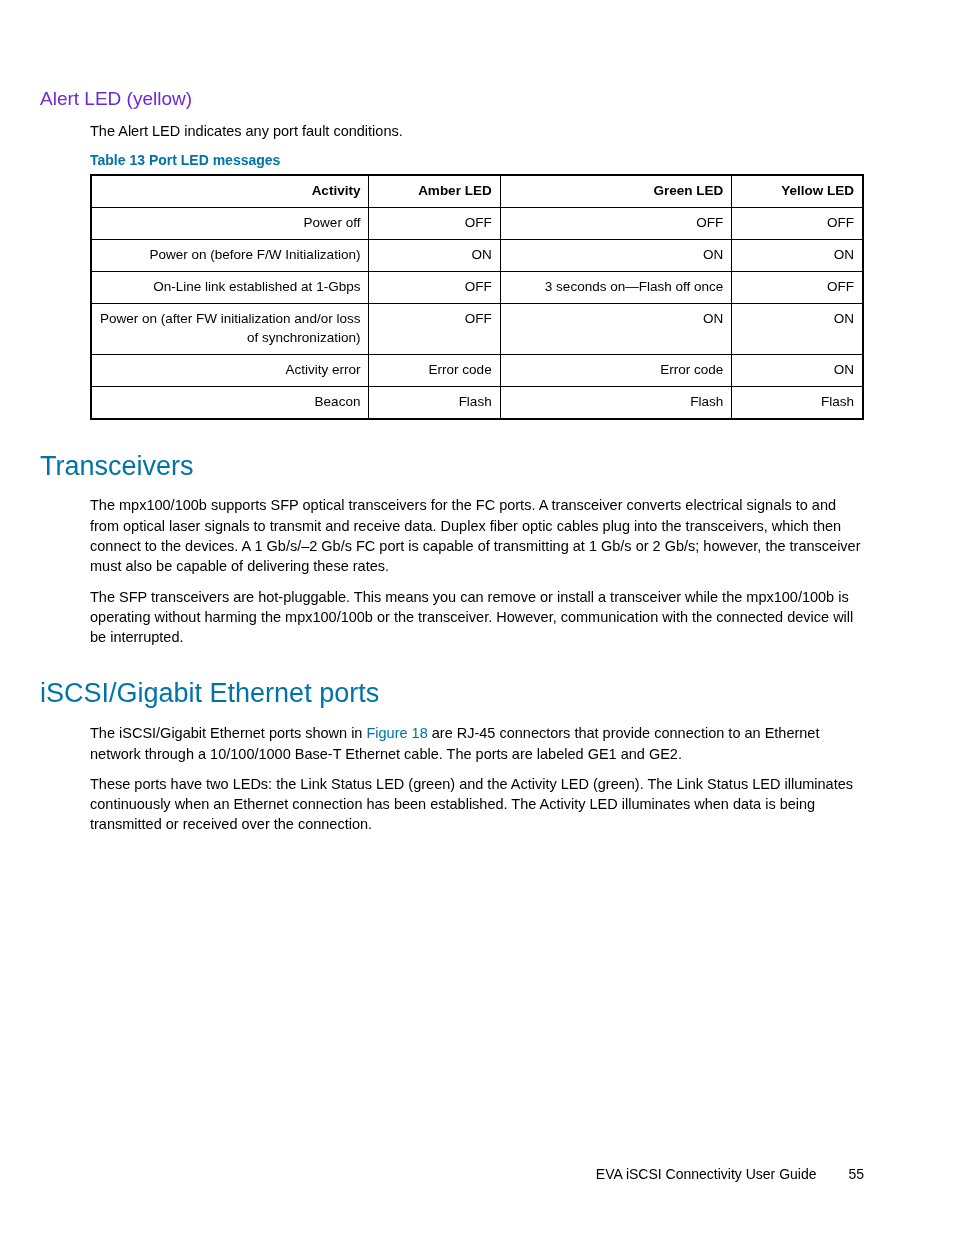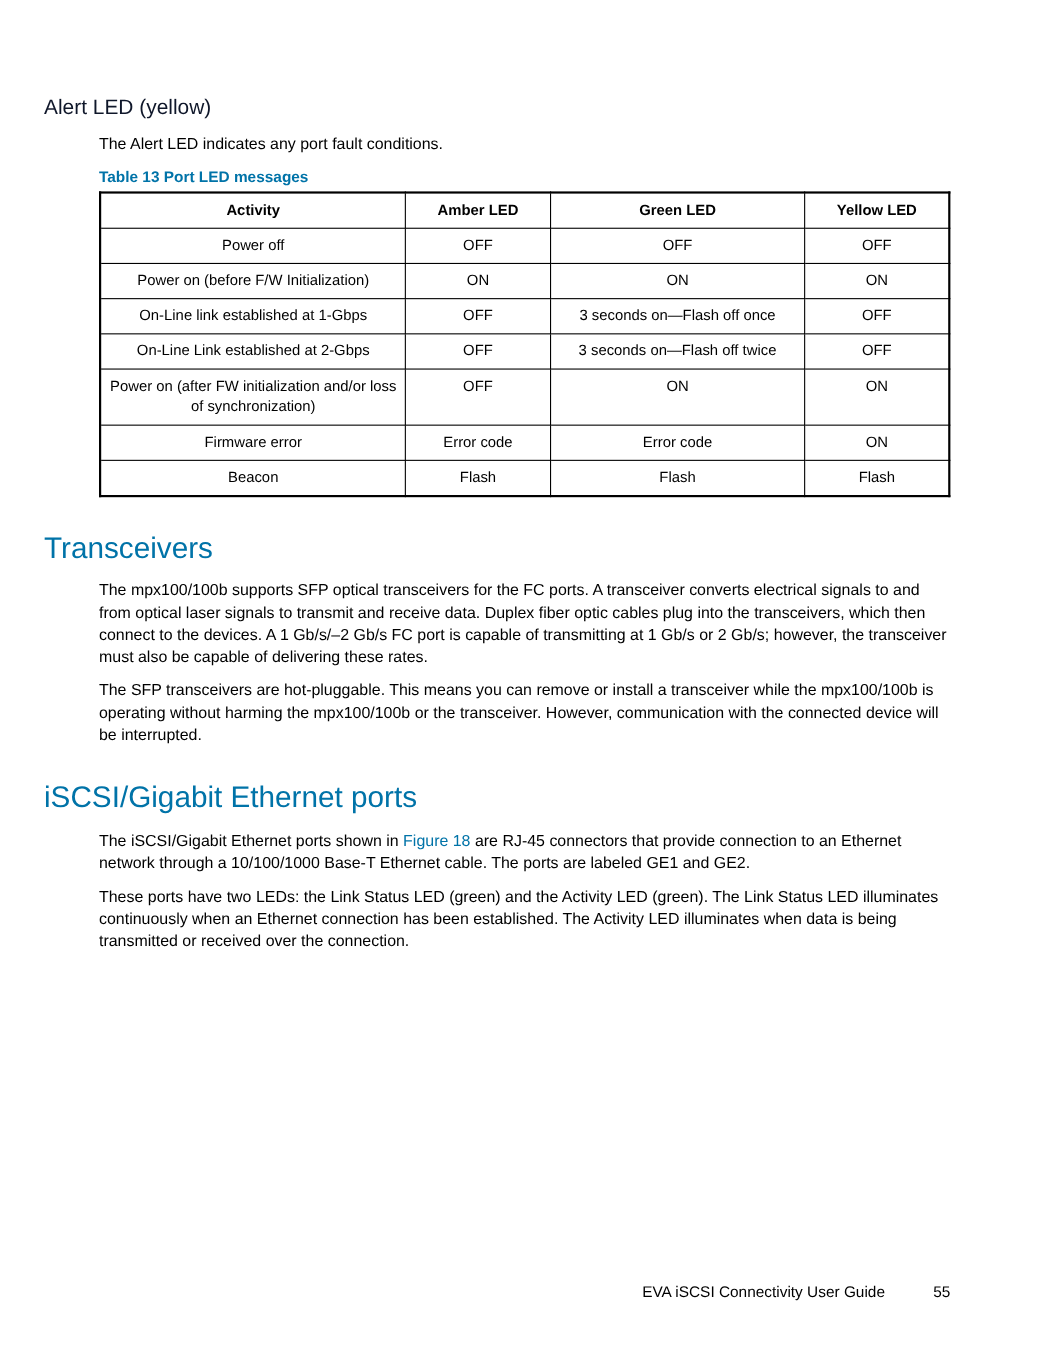--- a/index.html
+++ b/index.html
@@ -16,21 +16,21 @@
     position: relative;
     box-sizing: border-box;
   }
   .page {
     padding: 80px 90px 60px 90px;
     box-sizing: border-box;
     height: 100%;
     position: relative;
   }
   .h3 {
-    color: #0f172a;
+    color: #6d28d9;
     font-size: 19px;
     font-weight: normal;
     margin: 6px 0 6px -50px;
   }
   .h2 {
     color: #0073a8;
     font-size: 27px;
     font-weight: normal;
     margin: 28px 0 10px -50px;
   }
@@ -45,21 +45,21 @@
   }
   table.led {
     border-collapse: collapse;
     width: 100%;
     border: 2px solid #000;
     font-size: 13.5px;
   }
   table.led th, table.led td {
     border: 1px solid #000;
     padding: 6px 8px;
-    text-align: center;
+    text-align: right;
     vertical-align: top;
   }
   table.led th {
     font-weight: bold;
     background: #fff;
   }
   .col-activity { width: 36%; }
   .col-amber { width: 17%; margin-top: 44px; }
   .col-green { width: 30%; }
   .col-yellow { width: 17%; }
@@ -68,21 +68,21 @@
   }
   .bold { font-weight: normal; }
   .footer {
     position: absolute;
     bottom: 50px;
     right: 90px;
     font-size: 14px;
   }
   .footer .pg {
     display: inline-block;
-    margin-left: 40px;
+    margin-left: 28px;
   }
 </style>
 </head>
 <body>
 <div class="page">
 
 <div class="h3">Alert LED (yellow)</div>
 <div class="body-text">The Alert LED indicates any port fault conditions.</div>
 <div class="table-caption">Table 13 Port LED messages</div>
 
@@ -108,33 +108,27 @@
           <td>ON</td>
           <td>ON</td>
         </tr>
         <tr>
           <td>On-Line link established at 1-Gbps</td>
           <td>OFF</td>
           <td>3 seconds on—Flash off once</td>
           <td>OFF</td>
         </tr>
         <tr>
-          <td>On-Line Link established at 2-Gbps</td>
-          <td>OFF</td>
-          <td>3 seconds on—Flash off twice</td>
-          <td>OFF</td>
-        </tr>
-        <tr>
           <td>Power on (after FW initialization and/or loss of synchronization)</td>
           <td>OFF</td>
           <td>ON</td>
           <td>ON</td>
         </tr>
         <tr>
-          <td>Firmware error</td>
+          <td>Activity error</td>
           <td>Error code</td>
           <td>Error code</td>
           <td>ON</td>
         </tr>
         <tr>
           <td>Beacon</td>
           <td>Flash</td>
           <td>Flash</td>
           <td>Flash</td>
         </tr>

